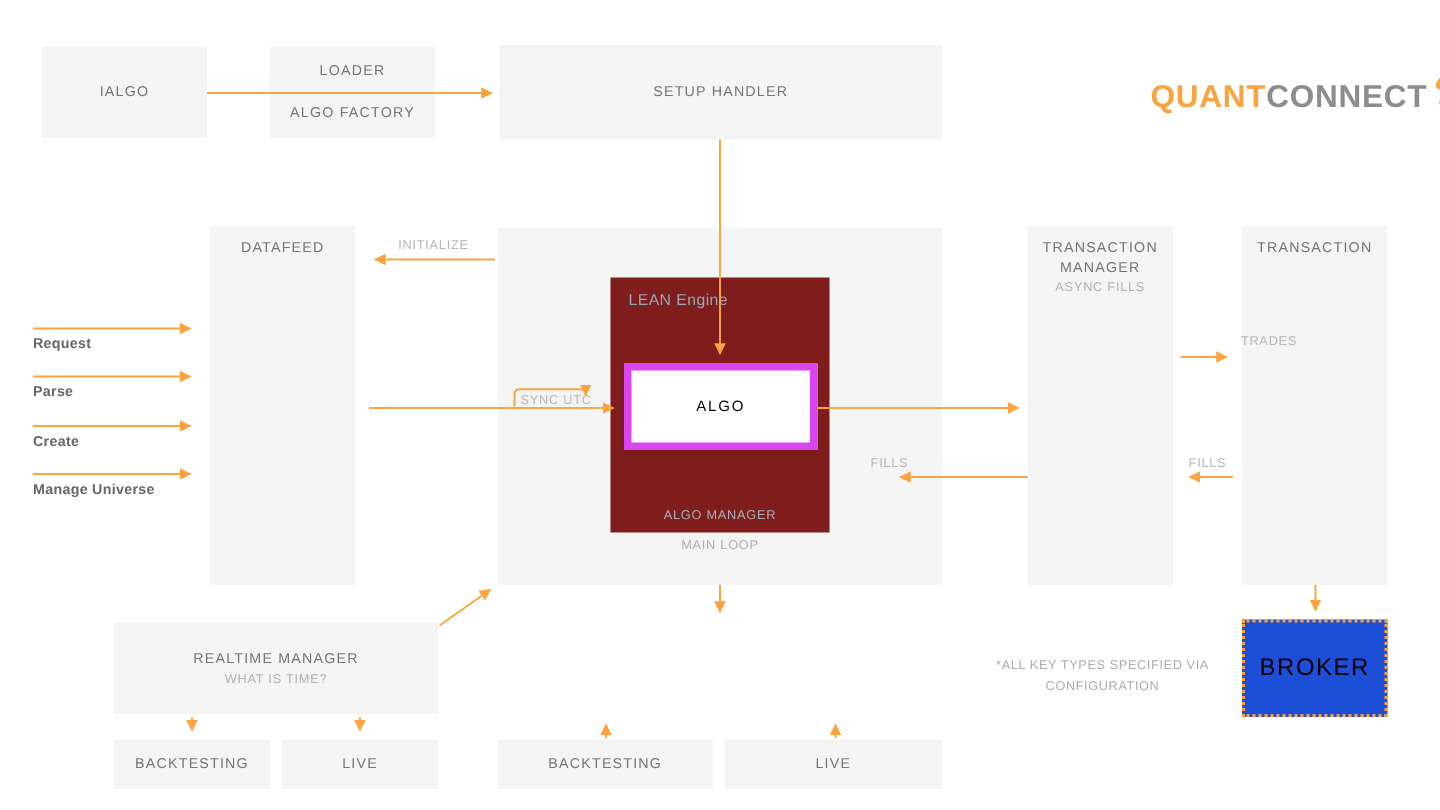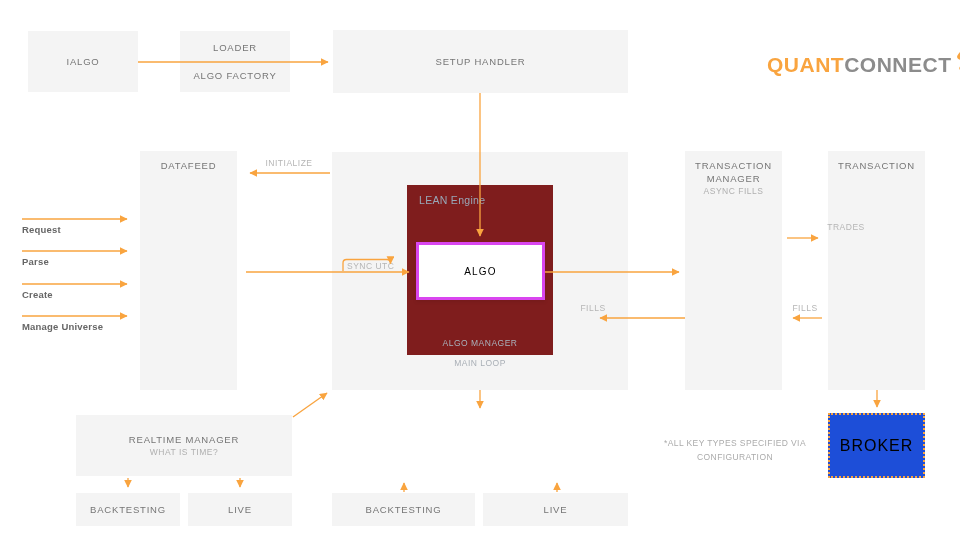--- a/index.html
+++ b/index.html
@@ -28,21 +28,21 @@
     line-height:11px;white-space:nowrap;
   }
   #lean-box{
     position:absolute;left:407px;top:185px;width:146px;height:170px;background:#7f1d1d;
   }
   #lean-label{
     position:absolute;left:12px;top:9px;font-size:10.5px;color:#98A8B8;letter-spacing:0.3px;
   }
   #algo-box{
     position:absolute;left:416px;top:242px;width:129px;height:58px;background:#ffffff;
-    border:3px solid #d946ef;box-shadow:0 2px 4px rgba(0,0,0,0.08);box-sizing:border-box;
+    border:5px solid #d946ef;box-shadow:0 2px 4px rgba(0,0,0,0.08);box-sizing:border-box;
     display:flex;align-items:center;justify-content:center;
   }
   #algo-box .title{font-size:10px;letter-spacing:1.2px;}
   #broker-box{
     position:absolute;left:828px;top:413px;width:97px;height:65px;background:#1d4ed8;
     border:2px dotted #F9A43F;box-sizing:border-box;
     display:flex;align-items:center;justify-content:center;
   }
   #logo{position:absolute;left:719px;top:53px;display:flex;align-items:center;margin-left:48px;}
   #logo .t1{font-size:21px;font-weight:bold;color:#F9A43F;letter-spacing:0.5px;}

